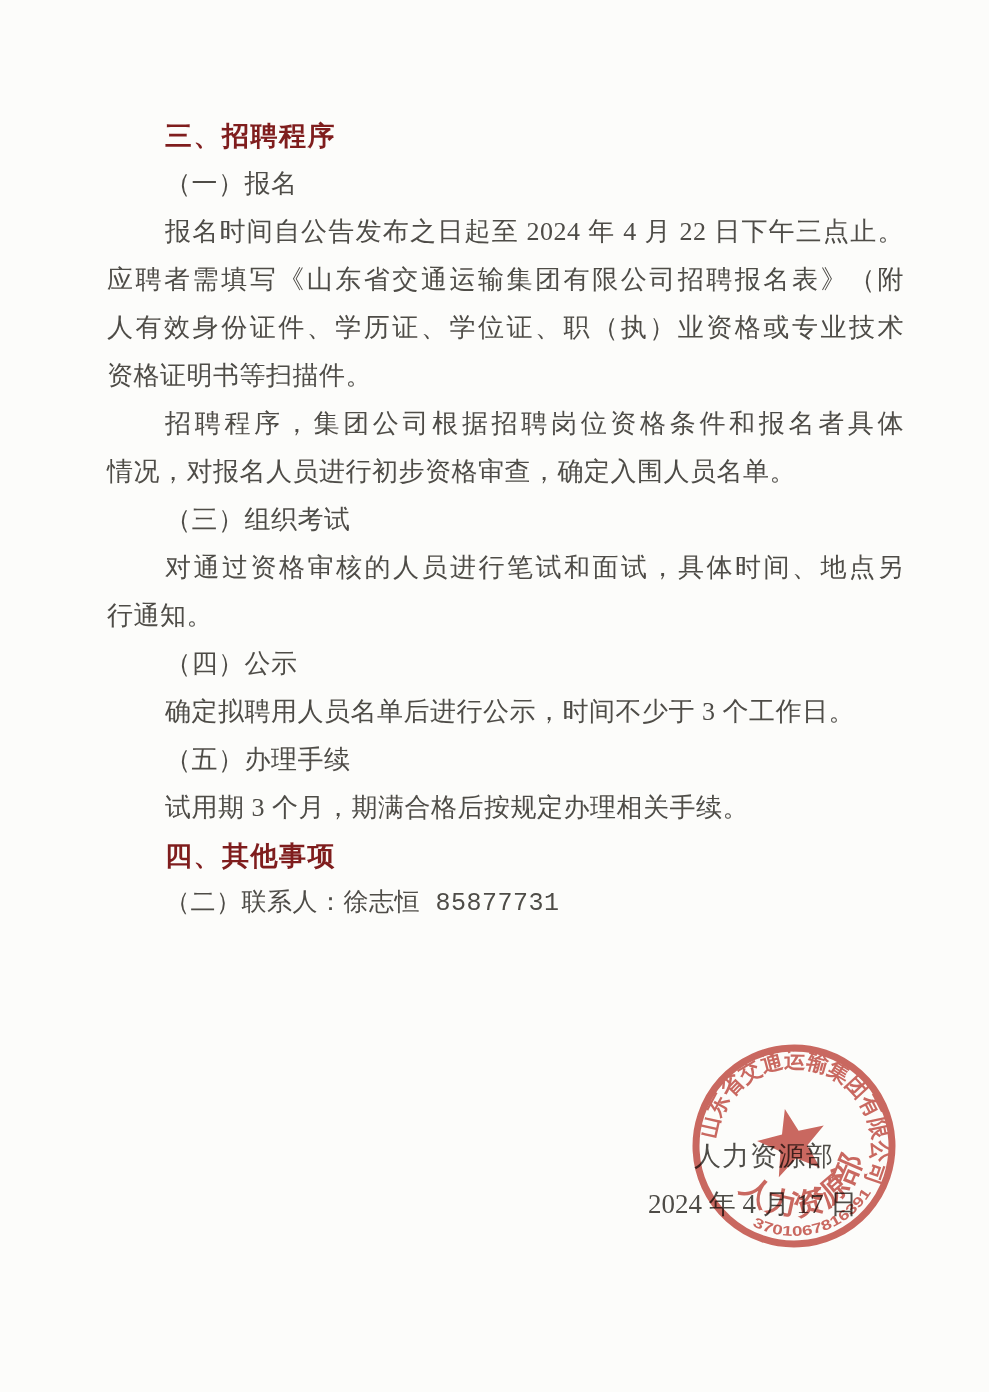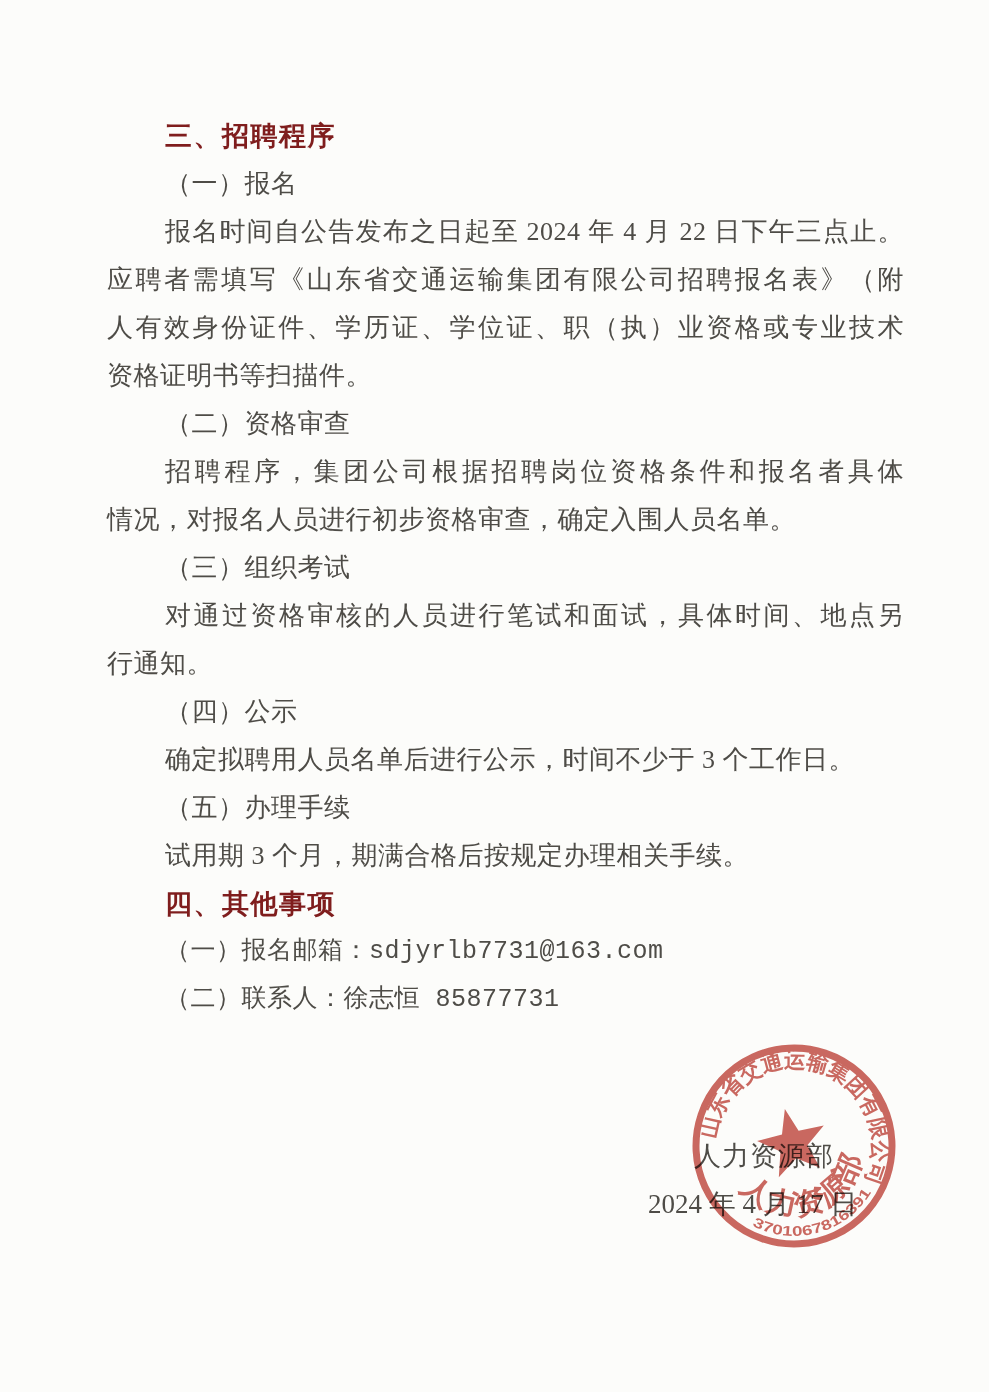--- a/index.html
+++ b/index.html
@@ -70,32 +70,30 @@
 </head>
 <body>
 
 <div id="doc">
     <div class="line hd ind">三、招聘程序</div>
     <div class="line ind">（一）报名</div>
     <div class="line ind fill">报名时间自公告发布之日起至 2024 年 4 月 22 日下午三点止。</div>
     <div class="line fill">应聘者需填写《山东省交通运输集团有限公司招聘报名表》（附件），</div>
     <div class="line fill">人有效身份证件、学历证、学位证、职（执）业资格或专业技术</div>
     <div class="line">资格证明书等扫描件。</div>
-    <div class="line ind">（二）资格审查</div>
     <div class="line ind fill">招聘程序，集团公司根据招聘岗位资格条件和报名者具体</div>
     <div class="line">情况，对报名人员进行初步资格审查，确定入围人员名单。</div>
     <div class="line ind">（三）组织考试</div>
     <div class="line ind fill">对通过资格审核的人员进行笔试和面试，具体时间、地点另</div>
     <div class="line">行通知。</div>
     <div class="line ind">（四）公示</div>
     <div class="line ind">确定拟聘用人员名单后进行公示，时间不少于 3 个工作日。</div>
     <div class="line ind">（五）办理手续</div>
     <div class="line ind">试用期 3 个月，期满合格后按规定办理相关手续。</div>
     <div class="line hd ind">四、其他事项</div>
-    <div class="line ind mono">（一）报名邮箱：sdjyrlb7731@163.com</div>
     <div class="line ind mono">（二）联系人：徐志恒 85877731</div>
   </div>
 
 <div id="signature-dept">人力资源部</div>
 <div id="signature-date">2024 年 4 月 17 日</div>
 
 <svg id="seal" viewBox="0 0 212 212" xmlns="http://www.w3.org/2000/svg">
   <defs>
     <path id="arcCompany" d="M 27.8 95 A 79 79 0 1 1 173 147.9" fill="none"></path>
     <path id="arcDept" d="M 48.3 142 A 68 68 0 0 0 173.3 115.5" fill="none"></path>

